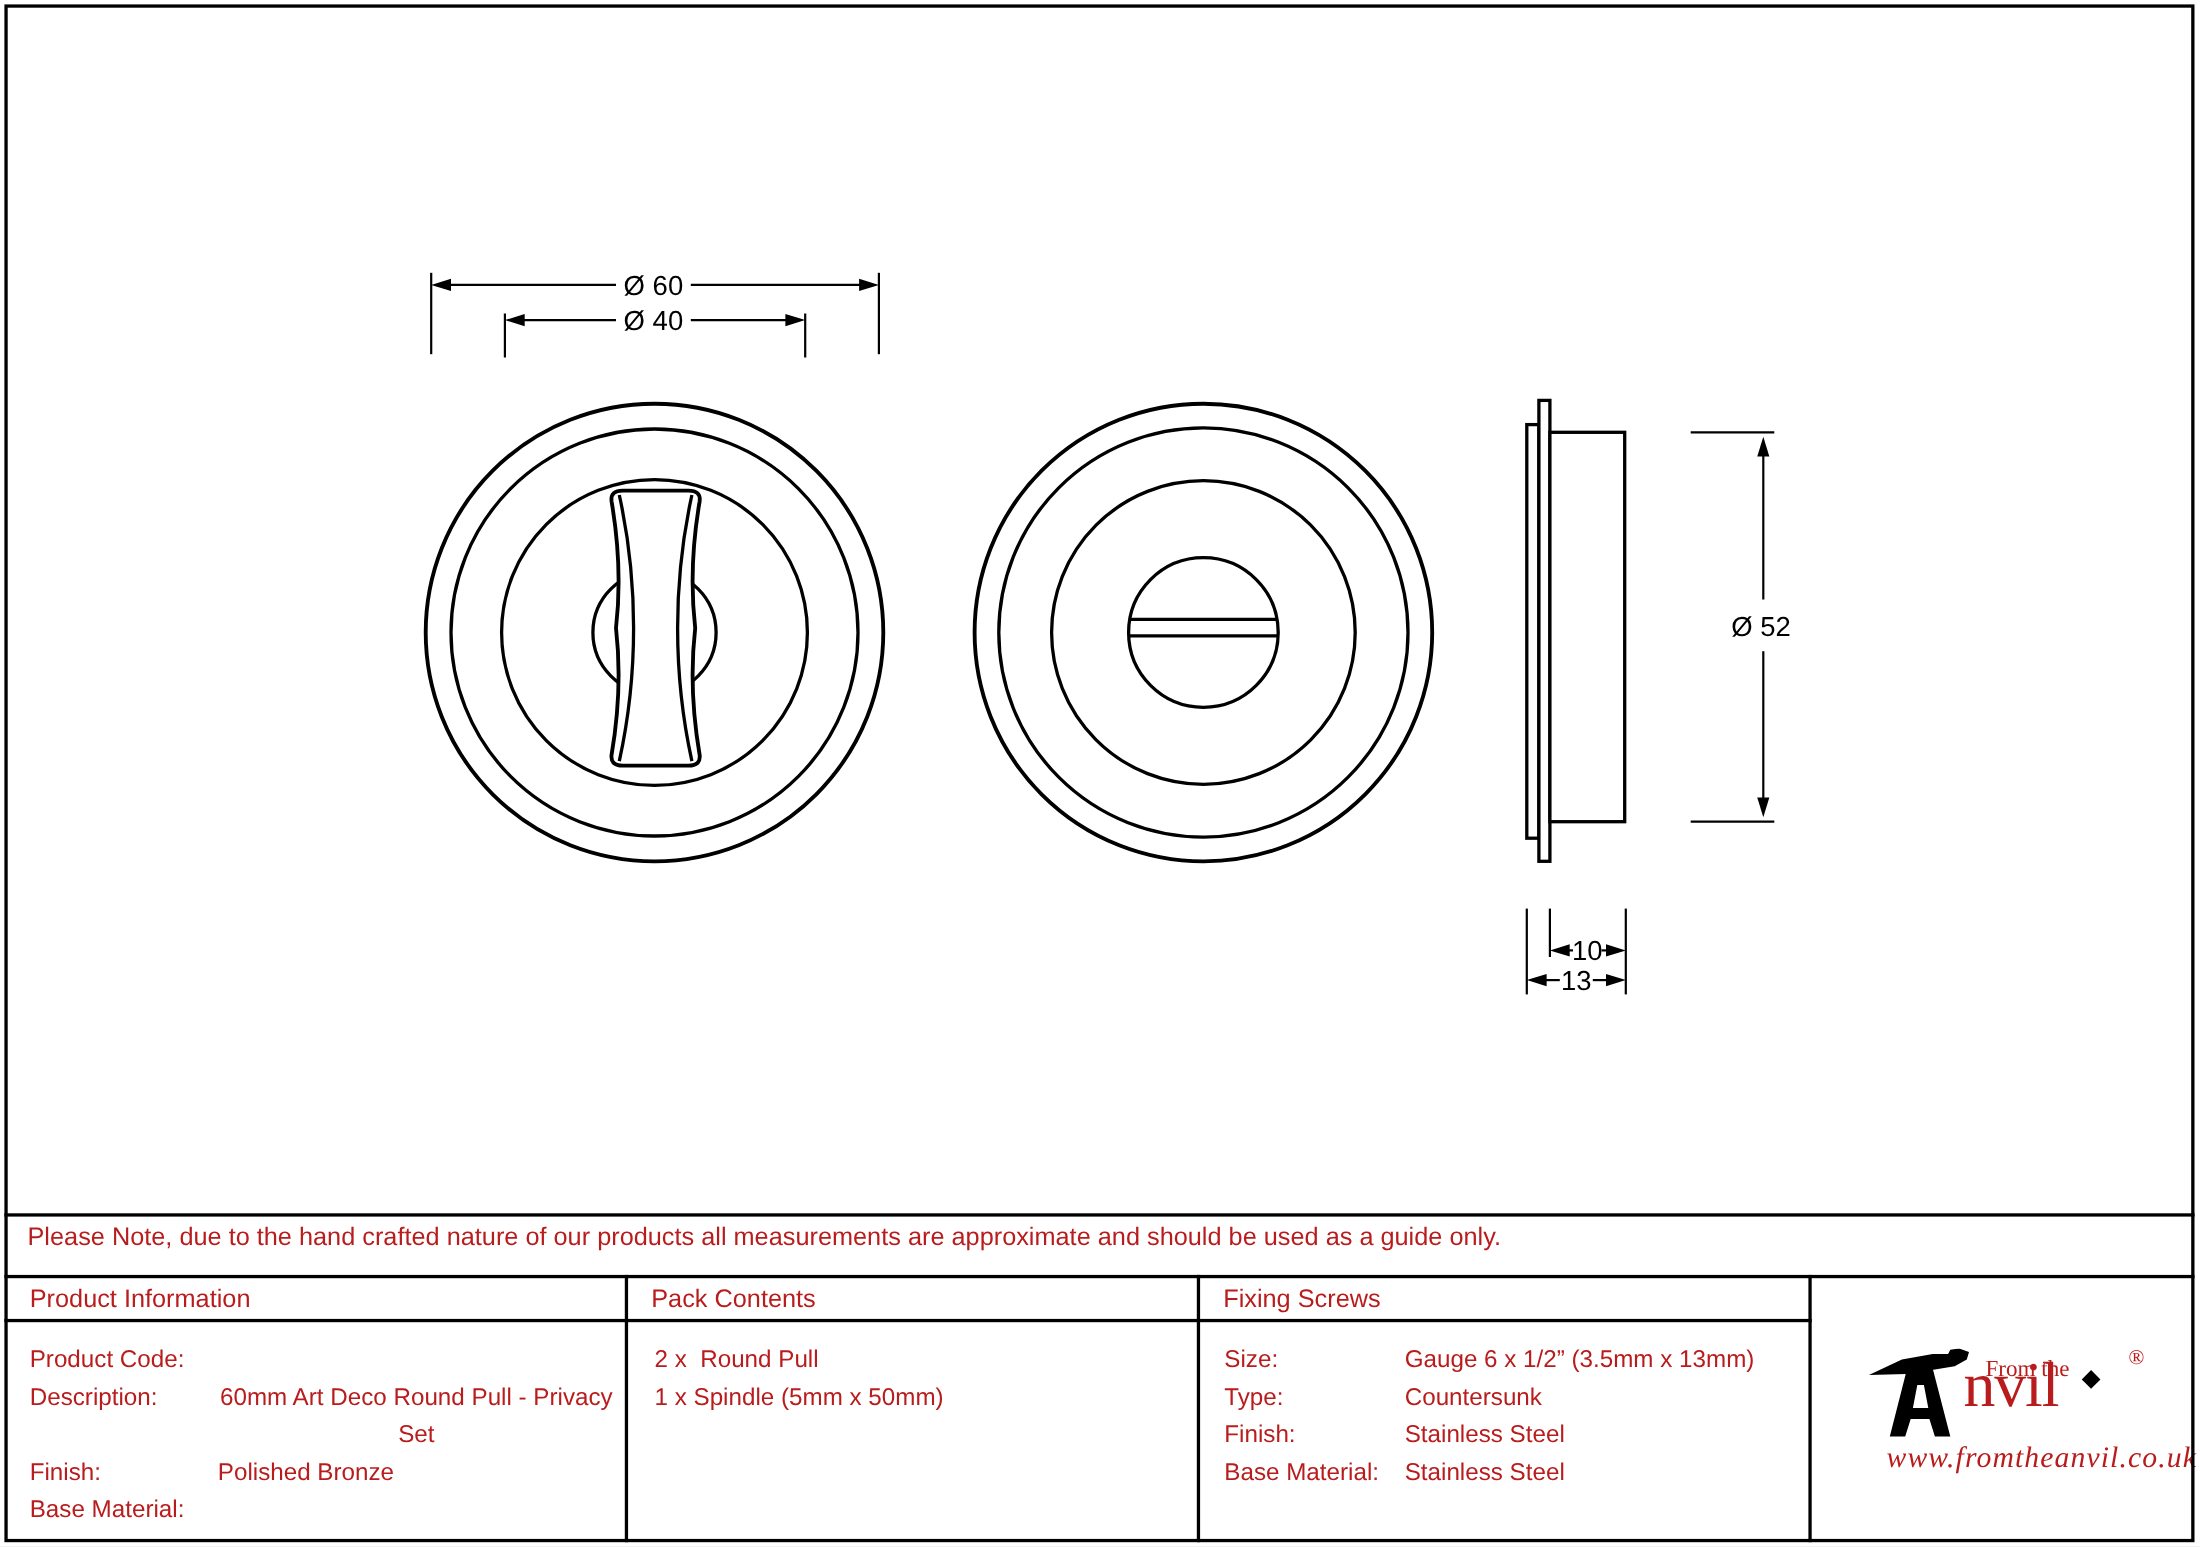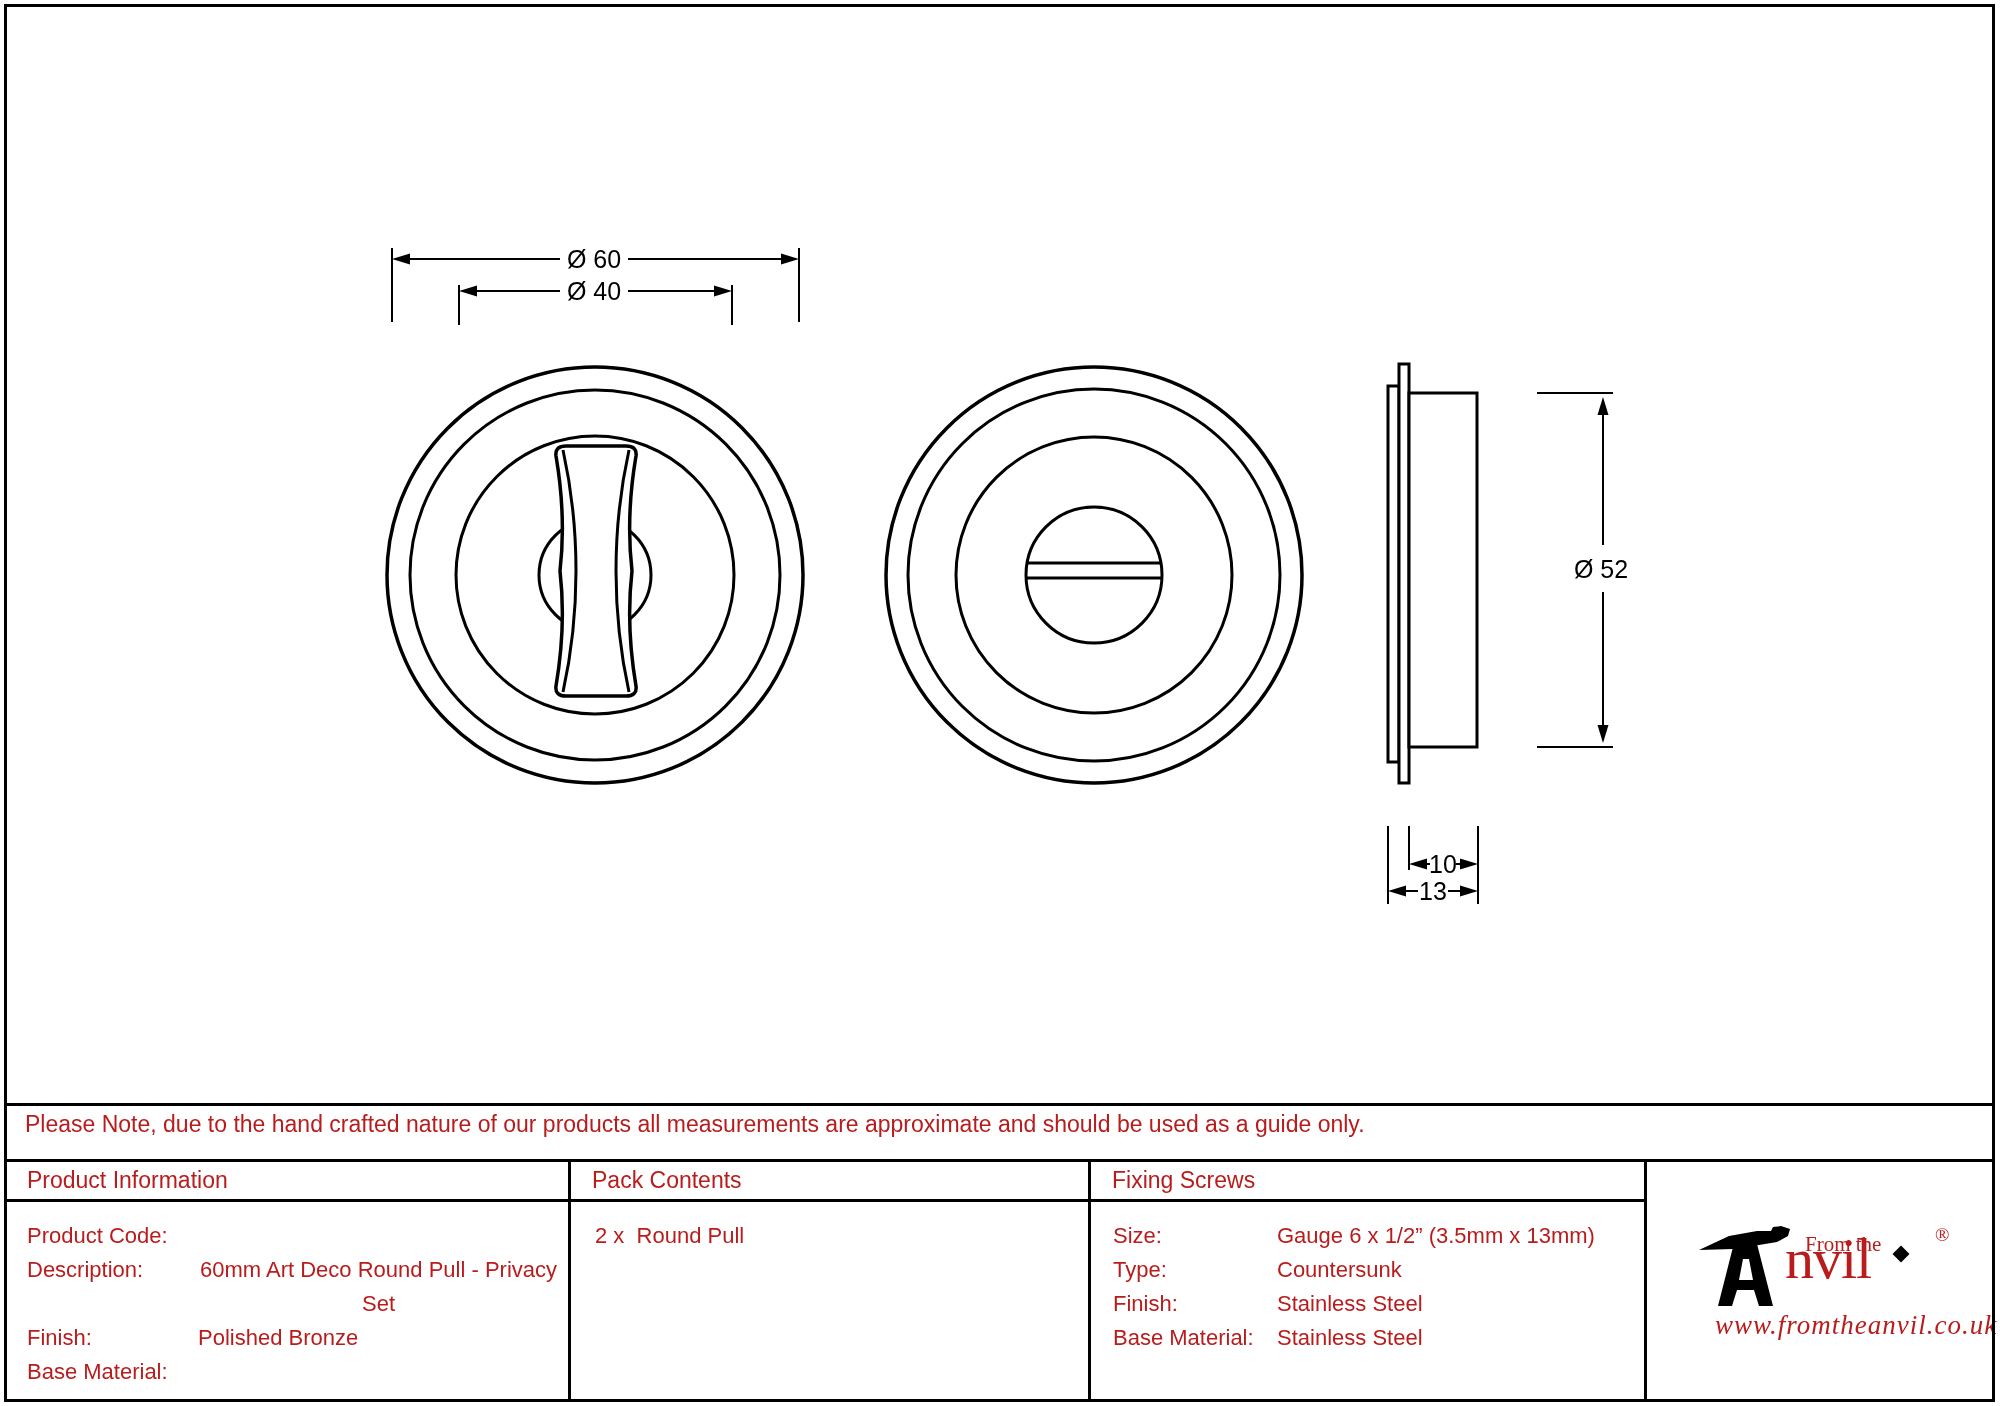--- a/index.html
+++ b/index.html
@@ -179,20 +179,21 @@
       <span class="lbl">Finish:</span>
       <span class="val">Polished Bronze</span>
     </div>
     <div class="kv">
       <span class="lbl">Base Material:</span>
     </div>
   </div>
 
   <div class="cell-body plain-list" style="left:595px;width:480px;">
     <div>2 x  Round Pull</div>
+    <div>1 x Spindle (5mm x 50mm)</div>
   </div>
 
   <div class="cell-body" style="left:1113px;width:520px;">
     <div class="kv fs">
       <span class="lbl">Size:</span>
       <span class="val">Gauge 6 x 1/2” (3.5mm x 13mm)</span>
     </div>
     <div class="kv fs">
       <span class="lbl">Type:</span>
       <span class="val">Countersunk</span>

